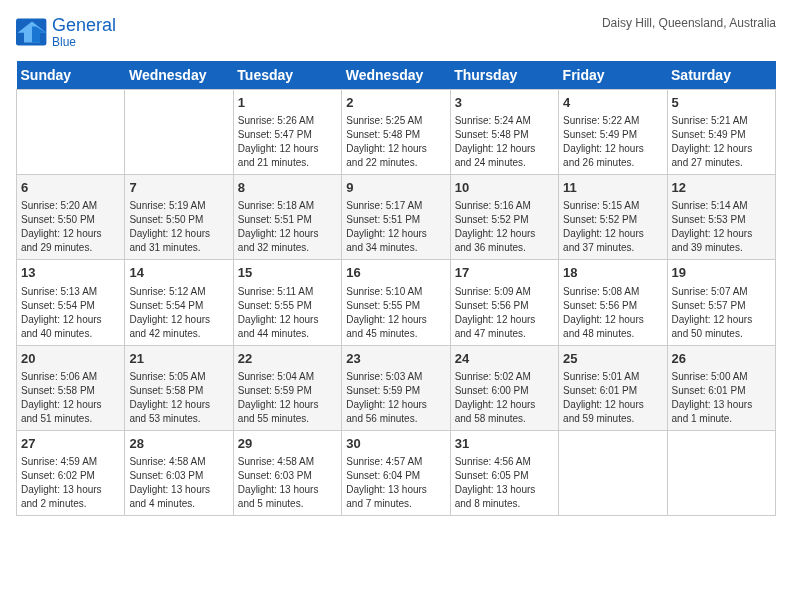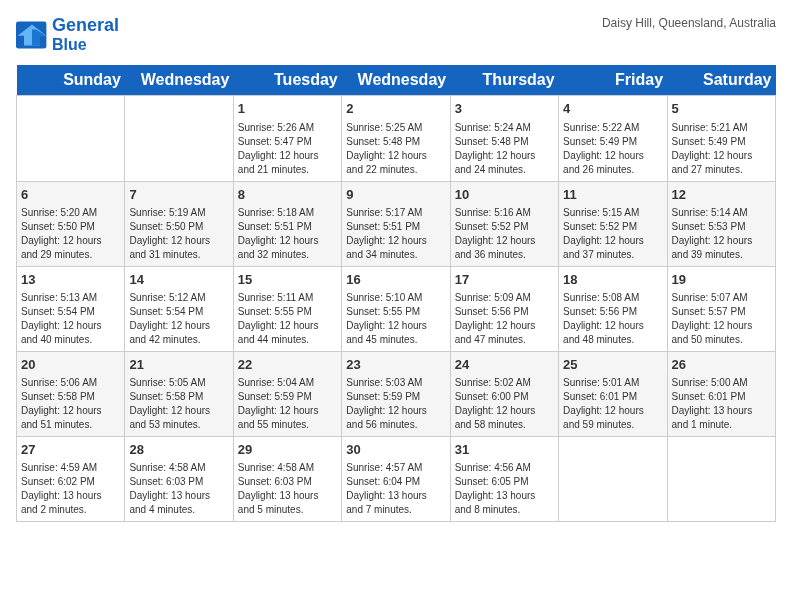--- a/index.html
+++ b/index.html
@@ -16,21 +16,21 @@
       align-items: flex-start;
       margin-bottom: 12px;
     }
     .logo {
       display: flex;
       align-items: center;
       gap: 4px;
     }
     .logo-text {
       font-size: 18px;
-      font-weight: bold;
+      font-weight: normal;
       line-height: 1.1;
       color: #333;
     }
     .logo-text span {
       color: #1565c0;
     }
     .logo-icon {
       width: 32px;
       height: 28px;
     }
@@ -49,22 +49,22 @@
     }
     table {
       width: 100%;
       border-collapse: collapse;
       font-size: 11px;
     }
     thead tr th {
       background: #1565c0;
       color: #fff;
       padding: 6px 4px;
-      text-align: right;
-      font-size: 16px;
+      text-align: left;
+      font-size: 14px;
       font-weight: bold;
     }
     tbody tr td {
       border: 1px solid #ccc;
       vertical-align: top;
       padding: 4px;
       width: calc(100% / 7);
       min-height: 80px;
       color: #333;
       line-height: 1.4;
@@ -91,21 +91,21 @@
 
 <div class="header">
   <div class="logo">
     <svg class="logo-icon" viewBox="0 0 40 34" xmlns="http://www.w3.org/2000/svg">
       <rect x="0" y="0" width="38" height="34" rx="3" fill="#1565c0"></rect>
       <polygon points="20,4 38,18 30,18 30,30 10,30 10,18 2,18" fill="#64b5f6"></polygon>
       <polygon points="25,10 38,18 30,18 30,30 20,30 20,10" fill="#1976d2"></polygon>
     </svg>
     <div class="logo-text">
       <div><span>General</span></div>
-      <div style="color:#1565c0;font-size:16px;">Blue</div>
+      <div style="color:#1565c0;font-size:12px;">Blue</div>
     </div>
   </div>
   <div class="title-block">
     <h2>Daisy Hill, Queensland, Australia</h2>
   </div>
 </div>
 
 <table>
   <thead>
     <tr id="header-row">

